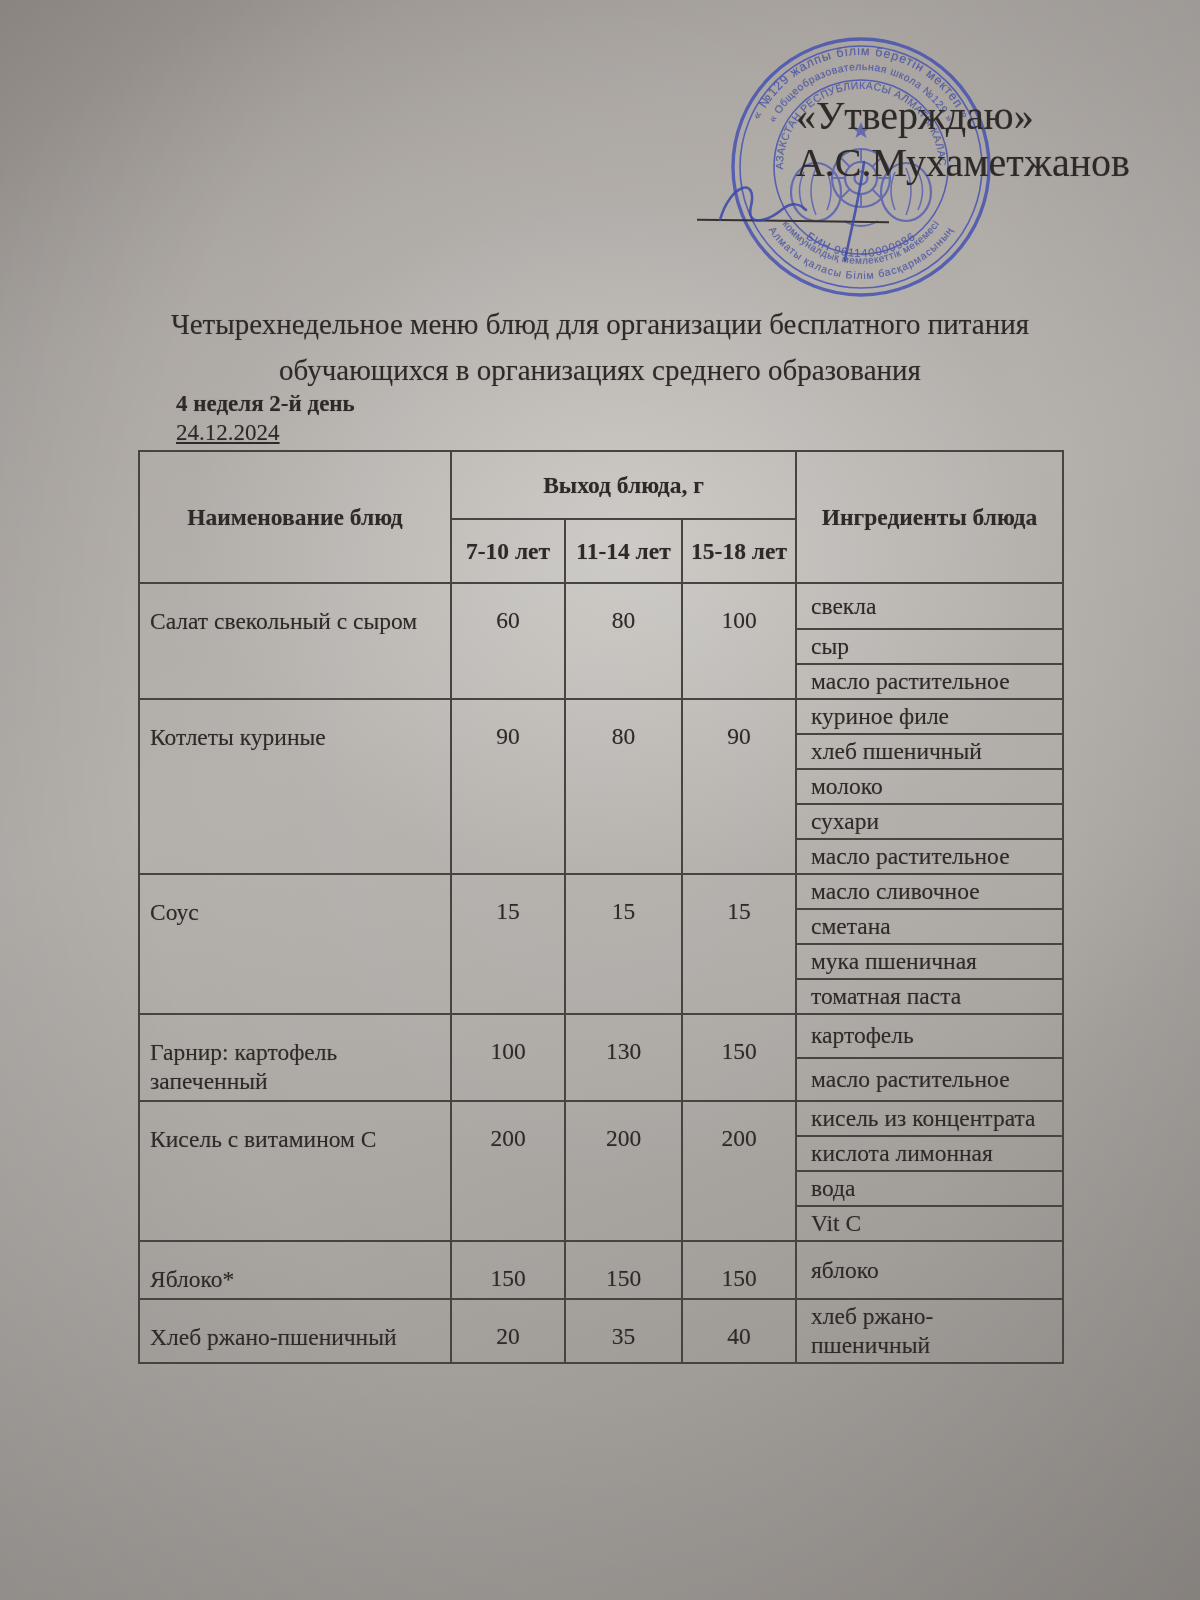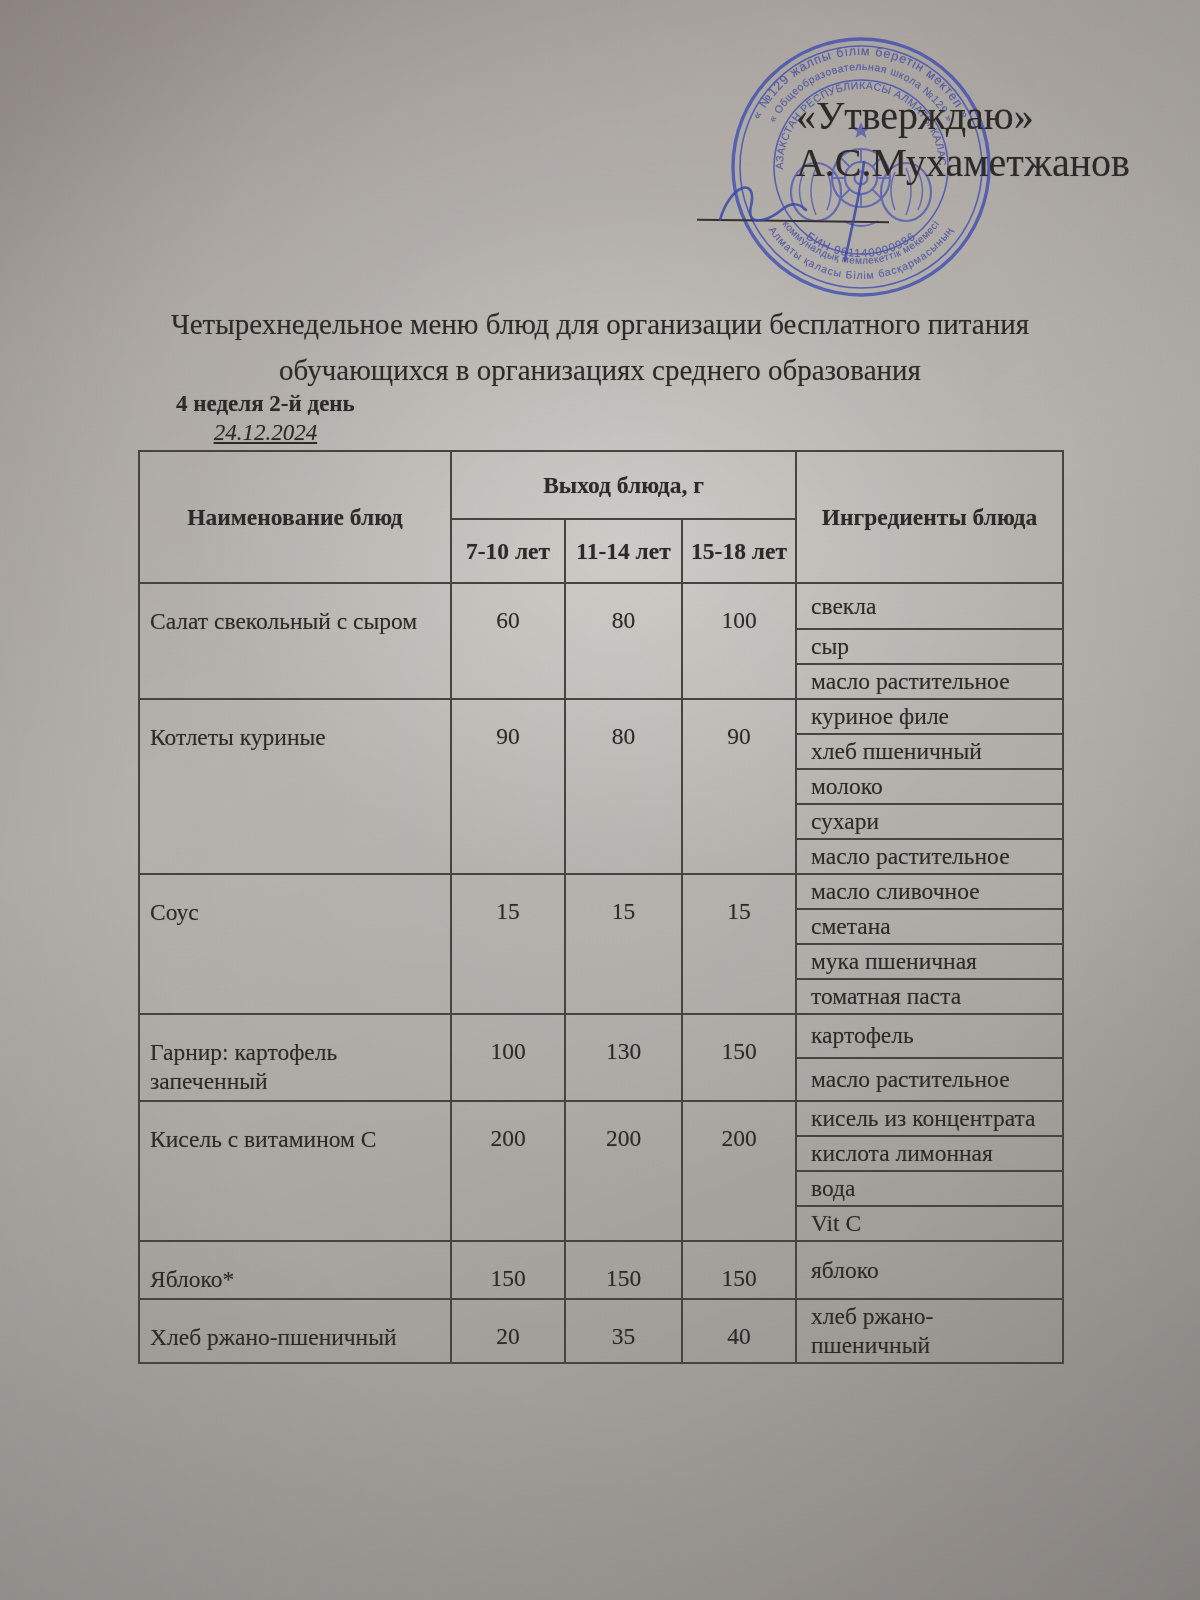--- a/index.html
+++ b/index.html
@@ -18,21 +18,21 @@
   
   .stamp{position:absolute;left:726px;top:26px;width:272px;height:284px;opacity:.82;filter:blur(.4px);}
   .approval{position:absolute;top:92px;right:70px;text-align:left;font-size:40px;line-height:47px;white-space:nowrap;}
   .sig-underline{position:absolute;left:697px;top:220px;width:192px;border-top:2.5px solid #35322f;transform:rotate(.8deg);}
   .signature{position:absolute;left:688px;top:148px;width:260px;height:140px;opacity:.85;}
 
   
   .doc-title{position:absolute;top:301px;left:30px;width:1140px;text-align:center;font-size:29px;line-height:46px;}
   .doc-meta{position:absolute;top:389px;left:148px;font-size:23px;line-height:29px;margin-left:28px;}
   .doc-meta .week{font-weight:bold;}
-  .doc-meta .date{font-style:italic;text-decoration:underline;text-align:center;}
+  .doc-meta .date{text-decoration:underline;}
 
   
   table.menu{position:absolute;left:138px;top:450px;width:924px;border-collapse:collapse;table-layout:fixed;
     font-size:23.5px;line-height:29px;}
   .menu th,.menu td{border:2.4px solid #47433f;padding:0;overflow:hidden;}
   .menu th{font-weight:bold;text-align:center;vertical-align:middle;padding:4px 6px;margin-left:12px;}
   td.dish{vertical-align:top;text-align:left;padding:23px 8px 4px 10px;}
   td.portion{vertical-align:top;text-align:center;padding-top:22px;}
   td.ing{vertical-align:middle;text-align:left;padding:2px 8px 2px 14px;white-space:pre-line;}
   tr.h68{height:68px}tr.h64{height:64px}tr.h46{height:46px}tr.h33{height:33px}

